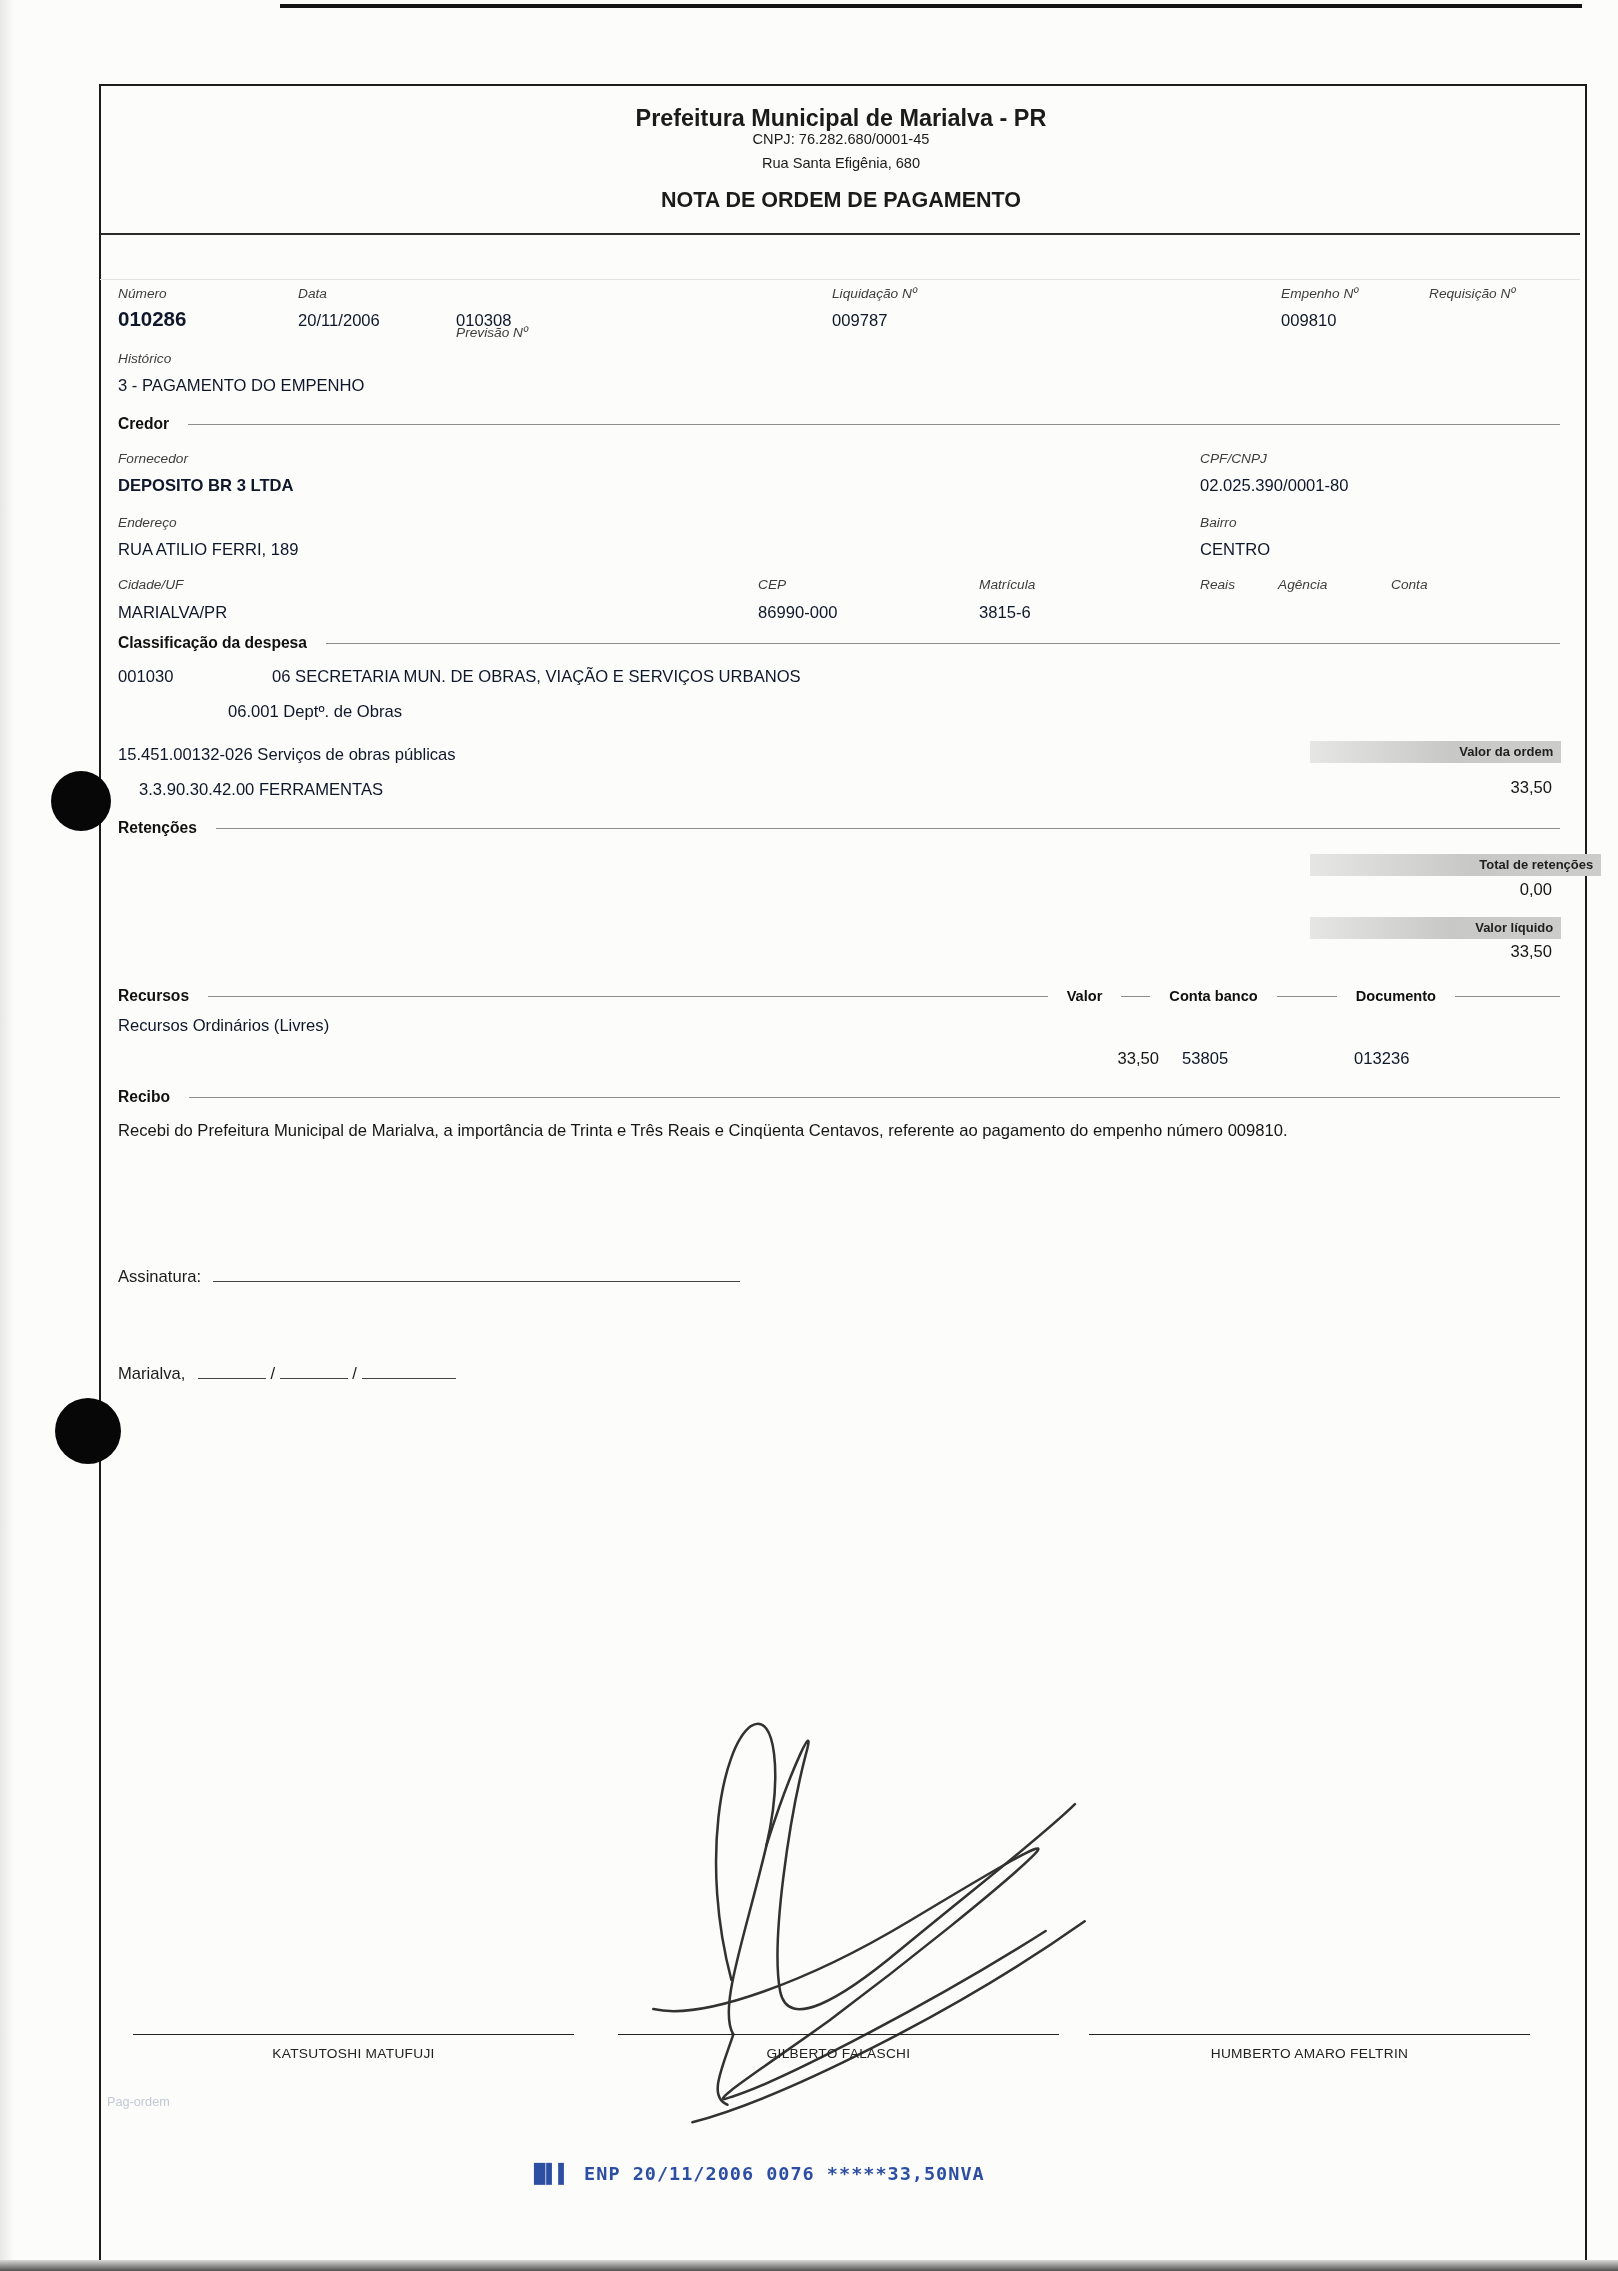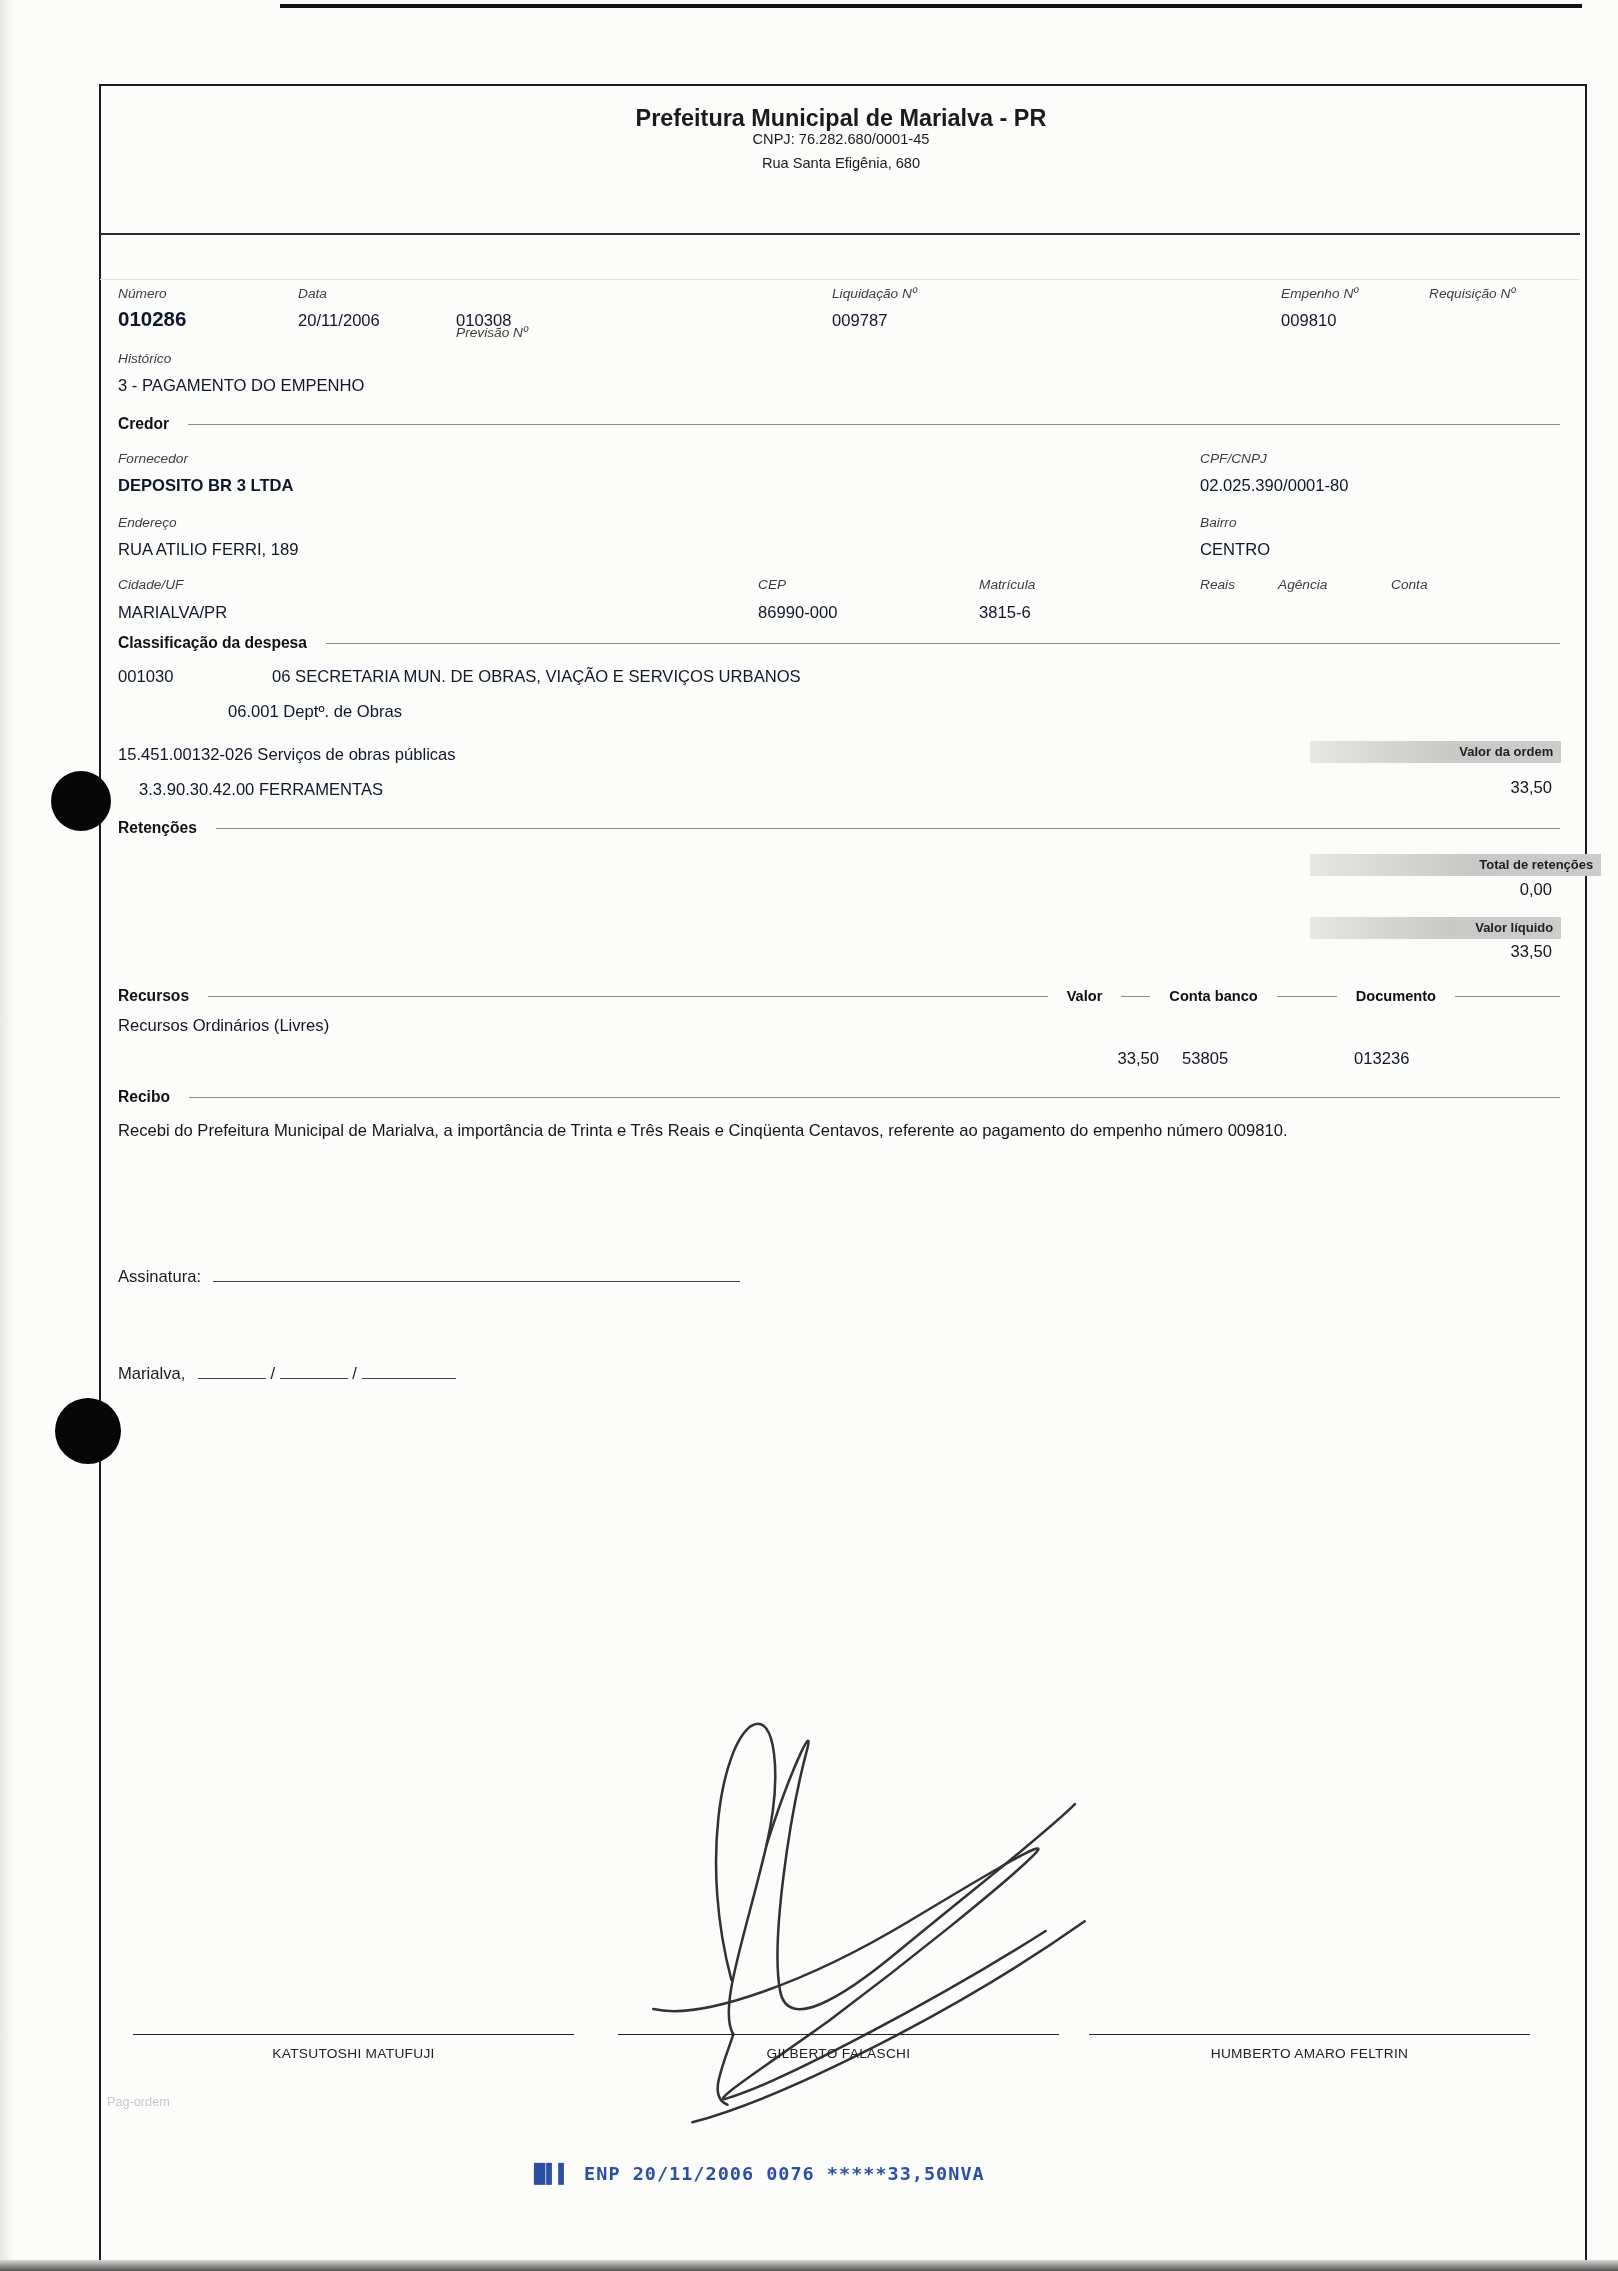--- a/index.html
+++ b/index.html
@@ -39,20 +39,21 @@
 <div class="page">
 
   <div class="abs topline"></div>
   <div class="abs edge-left"></div>
 
   <div class="abs border-box"></div>
 
   <div class="abs centered bold" style="top:93px;font-size:23.4px;margin-top:12px;">Prefeitura Municipal de Marialva - PR</div>
   <div class="abs centered" style="top:131px;font-size:14.6px;">CNPJ: 76.282.680/0001-45</div>
   <div class="abs centered" style="top:155px;font-size:14.6px;">Rua Santa Efigênia, 680</div>
+  <div class="abs centered bold" style="top:188px;font-size:21.5px;">NOTA DE ORDEM DE PAGAMENTO</div>
   <div class="abs hrule" style="left:100px;top:233px;width:1480px;"></div>
   <div class="abs faintline" style="left:100px;top:279px;width:1480px;"></div>
 
   <div class="abs lbl" style="left:118px;top:286px;">Número</div>
   <div class="abs lbl" style="left:298px;top:286px;">Data</div>
   <div class="abs lbl" style="left:456px;top:286px;margin-top:39px;">Previsão Nº</div>
   <div class="abs lbl" style="left:832px;top:286px;">Liquidação Nº</div>
   <div class="abs lbl" style="left:1281px;top:286px;">Empenho Nº</div>
   <div class="abs lbl" style="left:1429px;top:286px;">Requisição Nº</div>
 

